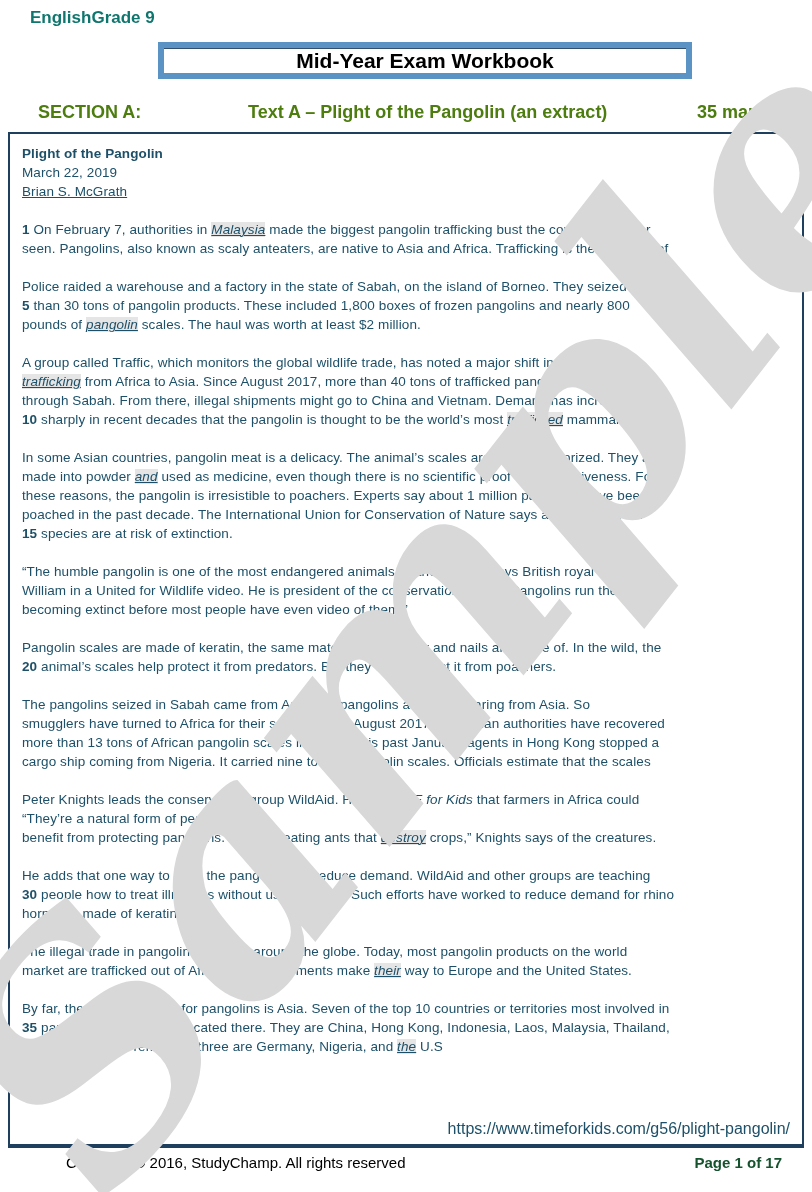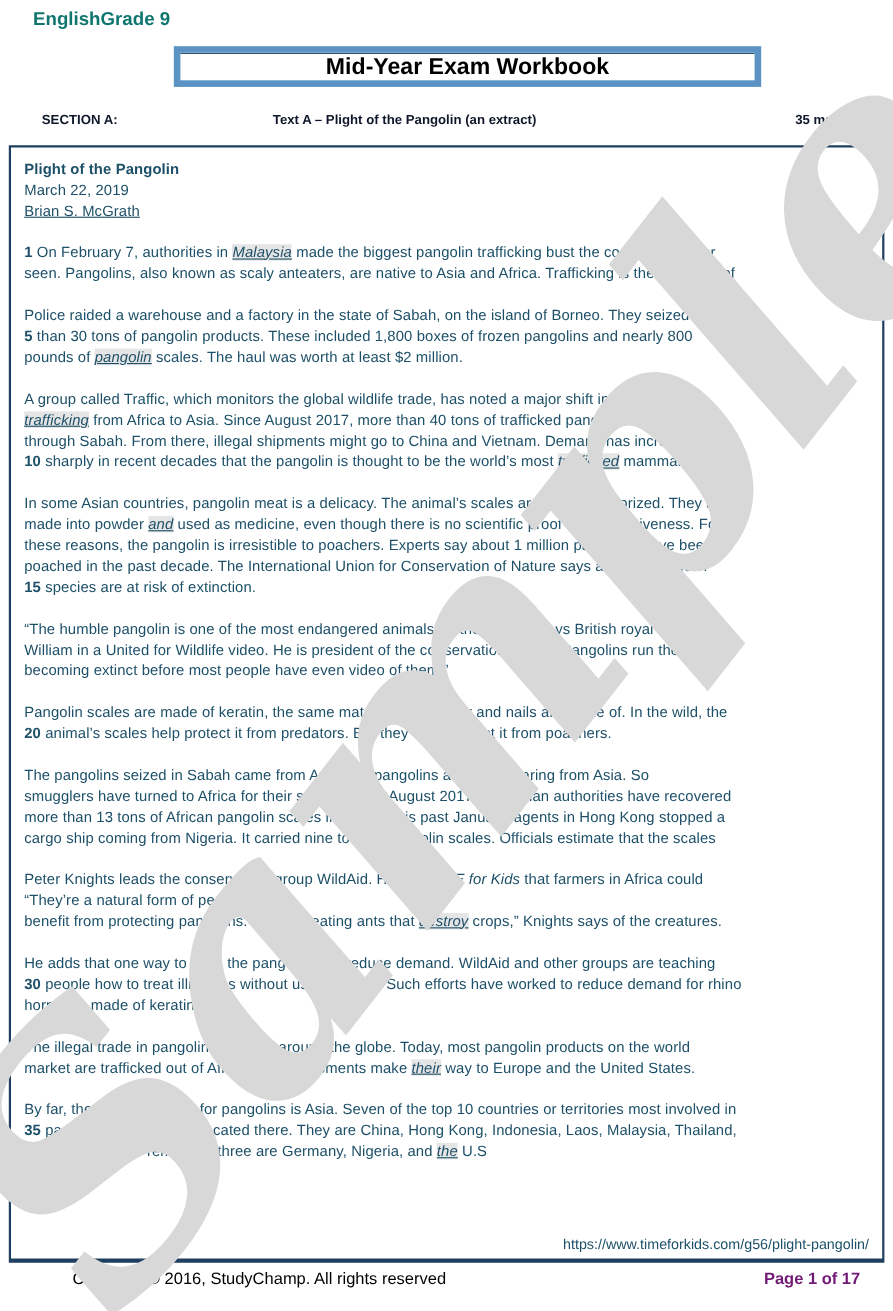--- a/index.html
+++ b/index.html
@@ -12,21 +12,21 @@
 
   
   .title-box{position:absolute;top:42px;left:158px;width:534px;height:37px;
              box-sizing:border-box;border:6px solid #5b93c4;background:#fff;
              display:flex;align-items:center;justify-content:center;
              box-shadow:inset 0 1px 0 #30506e;}
   .title-box span{font-size:21px;font-weight:bold;color:#000;}
 
   
   .section-row{position:absolute;top:102px;left:38px;width:737px;display:flex;
-               align-items:flex-end;font-size:12px;font-weight:bold;color:#0f172a;}
+               align-items:flex-end;font-size:18px;font-weight:bold;color:#4d7c0f;}
   .section-row .sec-label{width:210px;}
   .section-row .sec-text{flex:1;}
   .section-row .sec-marks{text-align:right;}
 
   
   .article-box{position:absolute;top:132px;left:8px;width:796px;height:1016px;
                box-sizing:border-box;border:2px solid #1f3f5f;border-bottom-width:4px;
                padding:10px 28px 0 12px;background:transparent;}
   .article-content{position:relative;z-index:1;color:#1d5068;font-size:13.5px;
                    letter-spacing:0.1px;}
@@ -34,32 +34,32 @@
   .head-title{font-weight:bold;}
   .article-head{margin-bottom:19px;}
   .para{margin-bottom:19px;}
   .para:last-child{margin-bottom:0;}
   .underline{text-decoration:underline;}
   .hl{background:#e5e5e5;text-decoration:underline;text-decoration-thickness:1px;font-style:italic;}
   .num{font-weight:bold;}
   .it{font-style:italic;}
 
   
-  .source-url{position:absolute;right:12px;bottom:6px;z-index:2;font-size:13px;
+  .source-url{position:absolute;right:12px;bottom:6px;z-index:2;font-size:16px;
               color:#1d5068;}
   .wm-sample{position:absolute;left:428px;top:615px;z-index:5;pointer-events:none;
              transform:translate(-50%,-50%) rotate(-52deg);white-space:nowrap;
              font-family:"DejaVu Serif",serif;font-weight:bold;font-style:italic;
              font-size:320px;color:#d8d8d8;}
 
   
   .footer-row{position:absolute;top:1154px;left:30px;right:30px;display:flex;
               justify-content:space-between;align-items:baseline;}
   .footer-row .copyright{font-size:15px;color:#000;margin-left:36px;}
-  .footer-row .pageno{font-size:15px;font-weight:bold;color:#701a75;}
+  .footer-row .pageno{font-size:15px;font-weight:bold;color:#14532d;}
 </style>
 </head>
 <body>
 
 <div class="page">
 
   <div class="top-row">
     <span>English</span>
     <span>Grade 9</span>
   </div>

